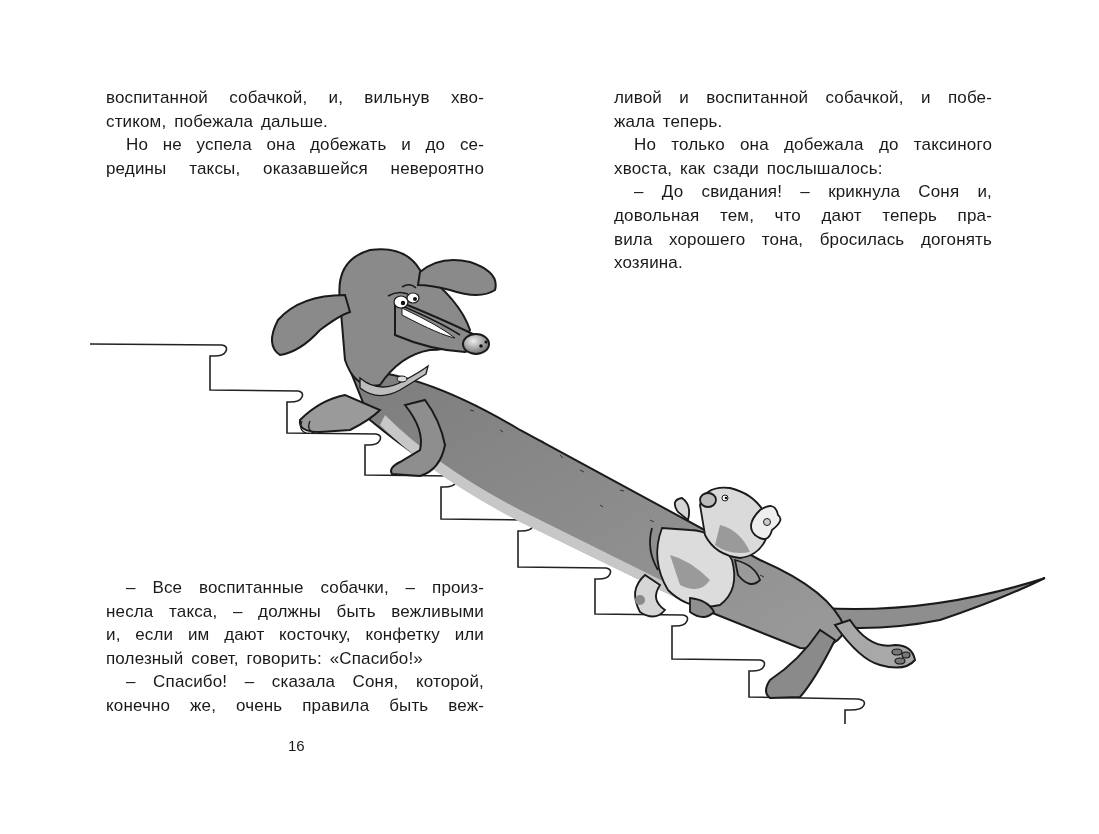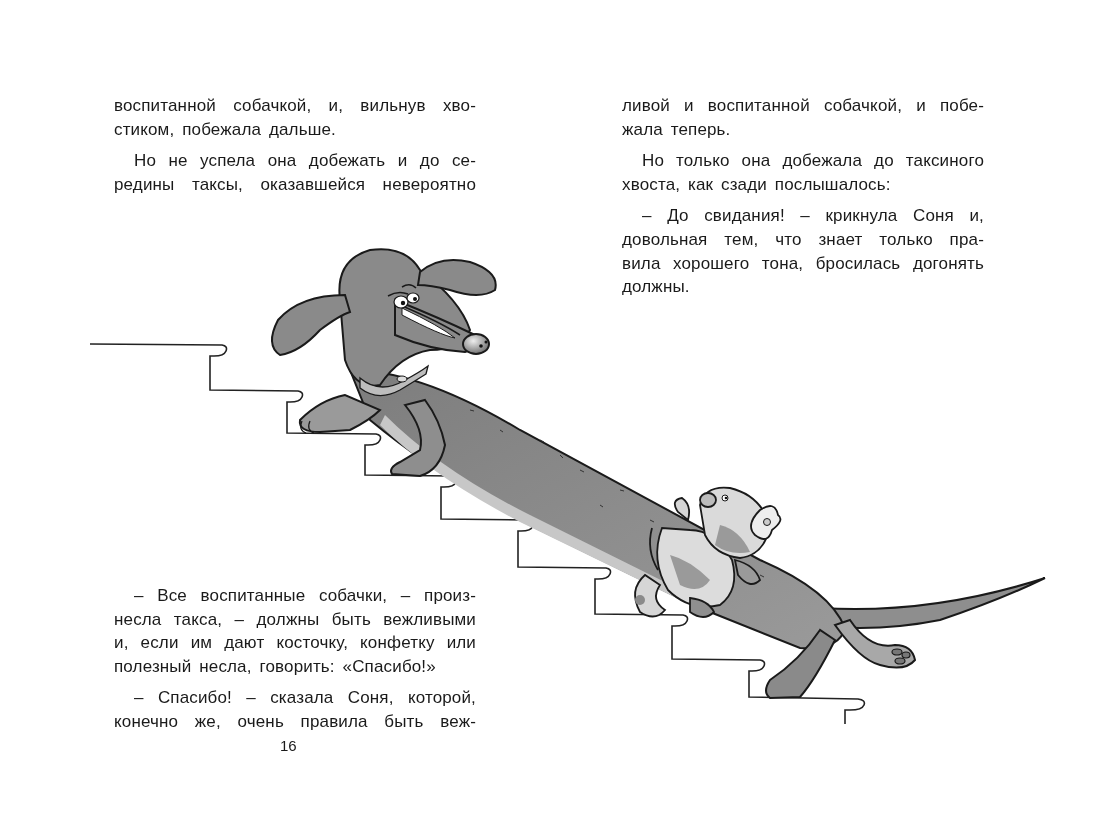--- a/index.html
+++ b/index.html
@@ -1,28 +1,28 @@
 <!DOCTYPE html>
 <html><head>
 <meta charset="utf-8">
 <style>
   html, body { margin:0; padding:0; background:#ffffff; }
   body { width:1099px; height:834px; position:relative; overflow:hidden;
          font-family:"Liberation Sans", sans-serif; color:#1a1a1a; }
   .spread { position:absolute; left:0; top:0; width:1099px; height:834px; }
   .col { position:absolute; font-size:17px; line-height:23.6px; text-align:justify;
          letter-spacing:0.15px; word-spacing:3px; }
-  .col p { margin:8px; text-indent:0; }
+  .col p { margin:0; text-indent:0; }
   .col p.ind { text-indent:20px; }
   .col p .ln { display:block; text-align:justify; text-align-last:justify; }
   .col p .ln.last { text-align-last:left; }
   #left-top { left:106px; top:86px; width:378px; }
   #right-top { left:614px; top:86px; width:378px; }
   #left-bottom { left:106px; top:576px; width:378px; }
-  .page-num { position:absolute; left:280px; top:737px; font-size:15px; }
+  .page-num { position:absolute; left:288px; top:737px; font-size:15px; }
   svg.illus { position:absolute; left:0; top:0; }
 </style>
 </head>
 <body>
 
 <div class="spread">
 
   <svg class="illus" width="1099" height="834" viewBox="0 0 1099 834">
     <defs>
       <linearGradient id="bodyG" x1="0" y1="0" x2="1" y2="1">
@@ -131,32 +131,32 @@
     <p>
       <span class="ln">ливой и воспитанной собачкой, и побе-</span>
       <span class="ln last">жала теперь.</span>
     </p>
     <p>
       <span class="ln" style="text-indent:20px">Но только она добежала до таксиного</span>
       <span class="ln last">хвоста, как сзади послышалось:</span>
     </p>
     <p>
       <span class="ln" style="text-indent:20px">– До свидания! – крикнула Соня и,</span>
-      <span class="ln">довольная тем, что знает только пра-</span>
+      <span class="ln">довольная тем, что дают теперь пра-</span>
       <span class="ln">вила хорошего тона, бросилась догонять</span>
-      <span class="ln last">должны.</span>
+      <span class="ln last">хозяина.</span>
     </p>
   </div>
 
   <div class="col" id="left-bottom">
     <p>
       <span class="ln" style="text-indent:20px">– Все воспитанные собачки, – произ-</span>
       <span class="ln">несла такса, – должны быть вежливыми</span>
       <span class="ln">и, если им дают косточку, конфетку или</span>
-      <span class="ln last">полезный несла, говорить: «Спасибо!»</span>
+      <span class="ln last">полезный совет, говорить: «Спасибо!»</span>
     </p>
     <p>
       <span class="ln" style="text-indent:20px">– Спасибо! – сказала Соня, которой,</span>
       <span class="ln">конечно же, очень правила быть веж-</span>
     </p>
   </div>
 
   <div class="page-num">16</div>
 </div>
 

